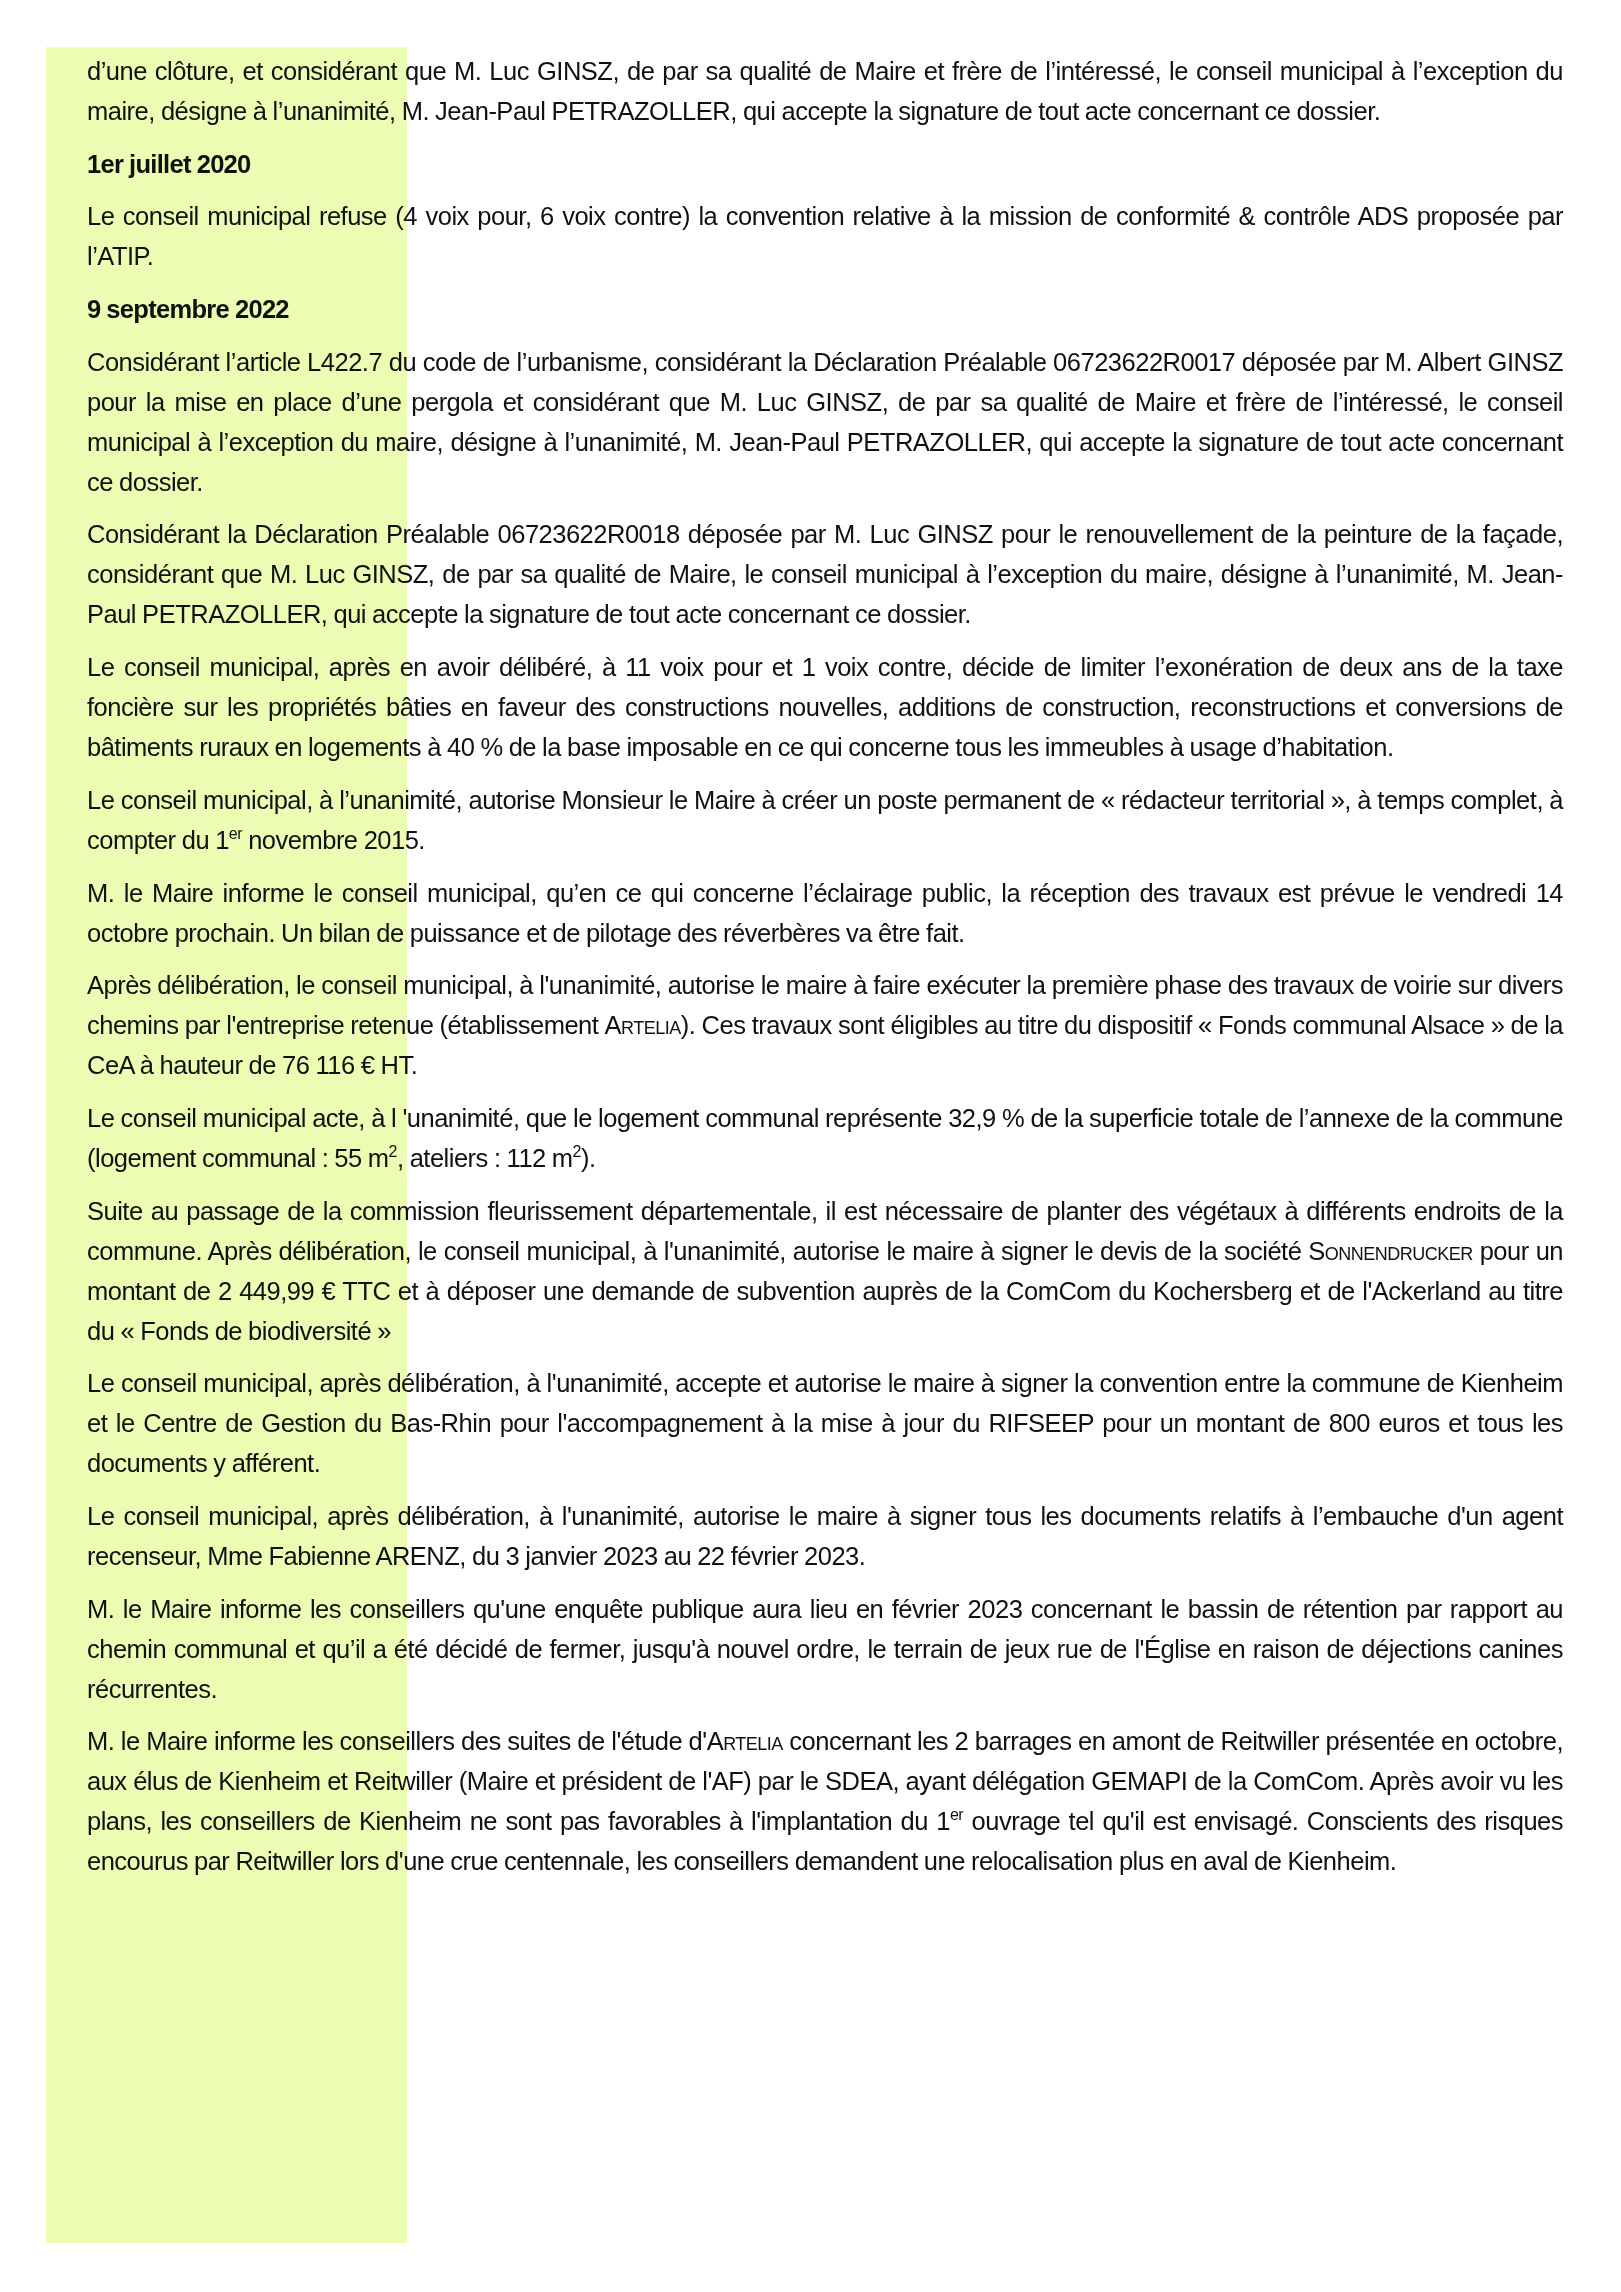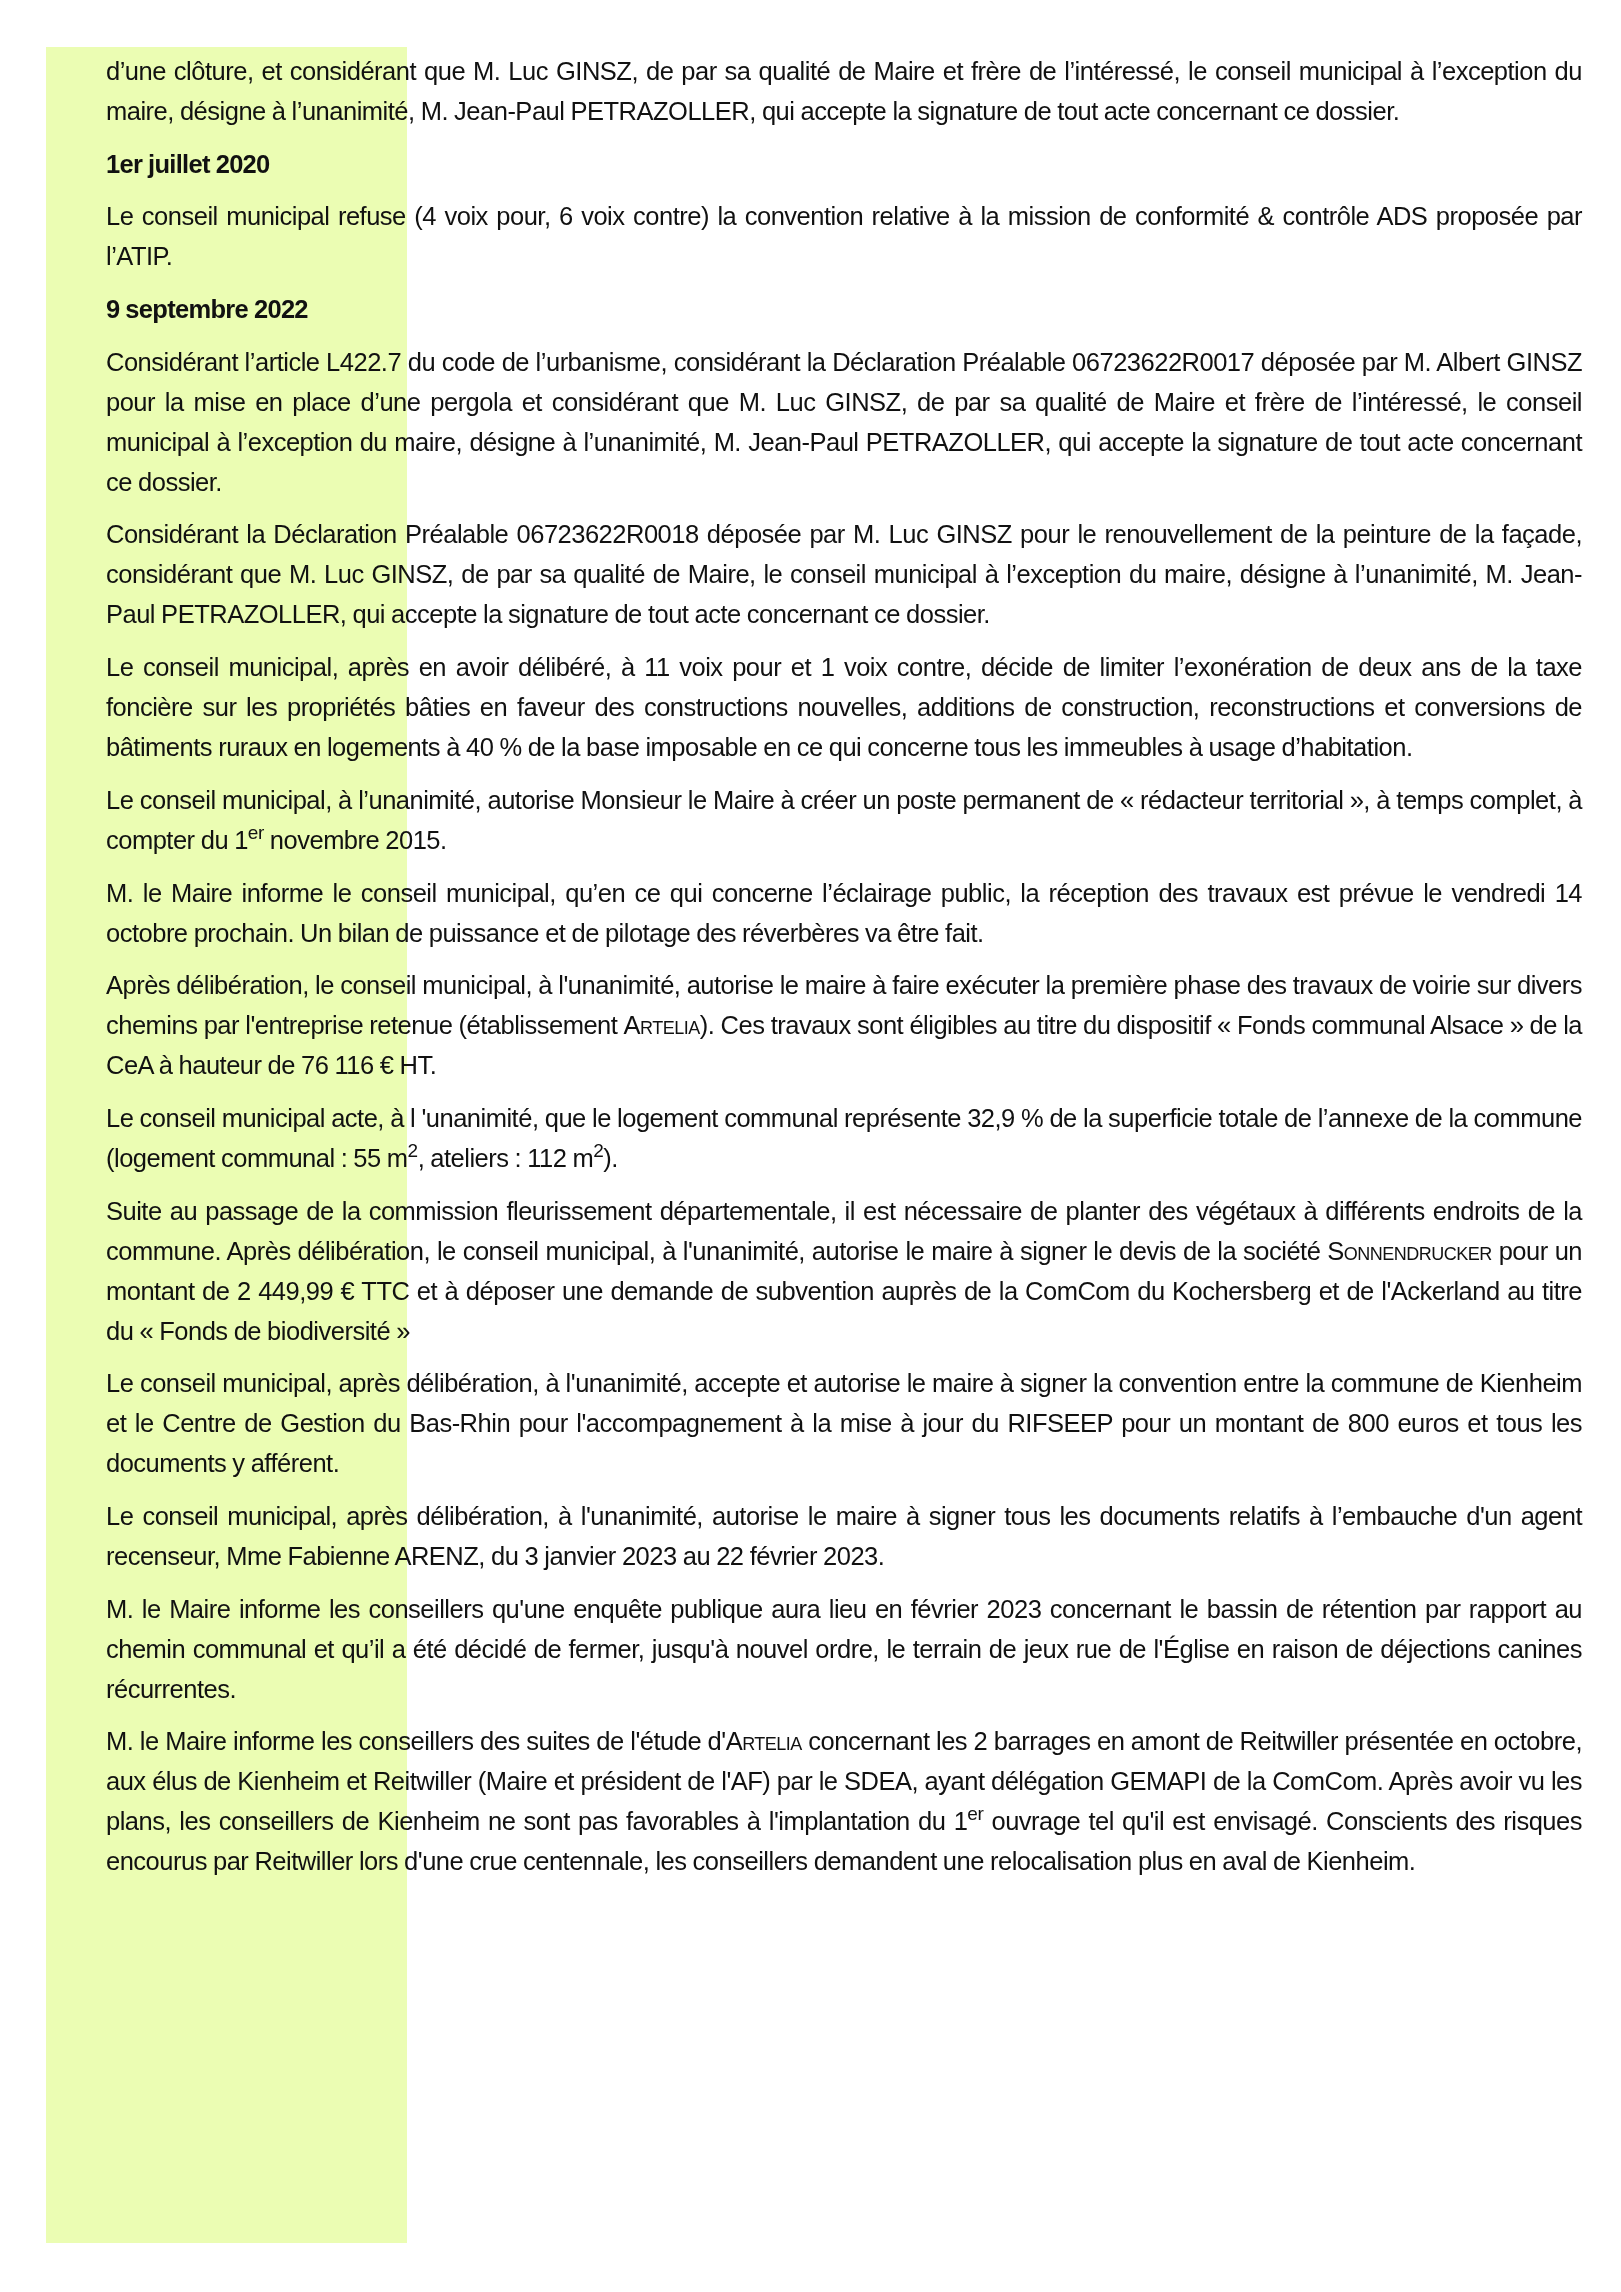--- a/index.html
+++ b/index.html
@@ -1,25 +1,25 @@
 <!DOCTYPE html>
 <html><head>
 <meta charset="utf-8">
 <style>
   html, body { margin: 0; padding: 0; background: #ffffff; }
   body { width: 1621px; height: 2293px; position: relative; overflow: hidden;
          font-family: "Liberation Sans", sans-serif; color: #111; }
   .band { position: absolute; left: 46px; top: 47px; width: 361px; height: 2196px;
           background: #ebfdb3; }
-  .content { position: absolute; left: 106px; top: 51px; width: 1476px;
+  .content { position: absolute; left: 87px; top: 51px; width: 1476px;
              font-size: 25.5px; line-height: 40px; letter-spacing: -0.5px; word-spacing: -0.5px; }
   .content p { margin: 0 0 12.7px 0; text-align: justify; }
   .content h3 { margin: 0 0 12.7px 0; font-size: 25.5px; font-weight: bold; line-height: 40px; letter-spacing: -0.7px; }
   .sc { font-variant: small-caps; }
-  sup { font-size: 19px; line-height: 0; vertical-align: 9.8px; }
+  sup { font-size: 16px; line-height: 0; vertical-align: 9.8px; }
 </style>
 </head>
 <body>
 
 <div class="band" style="background: rgb(235, 253, 179);"></div>
 <div class="content" id="content">
     <p>d’une clôture, et considérant que M. Luc GINSZ, de par sa qualité de Maire et frère de l’intéressé, le conseil municipal à l’exception du maire, désigne à l’unanimité, M. Jean-Paul PETRAZOLLER, qui accepte la signature de tout acte concernant ce dossier.</p>
     <h3>1er juillet 2020</h3>
     <p>Le conseil municipal refuse (4 voix pour, 6 voix contre) la convention relative à la mission de conformité &amp; con­trôle ADS proposée par l’ATIP.</p>
     <h3>9 septembre 2022</h3>

